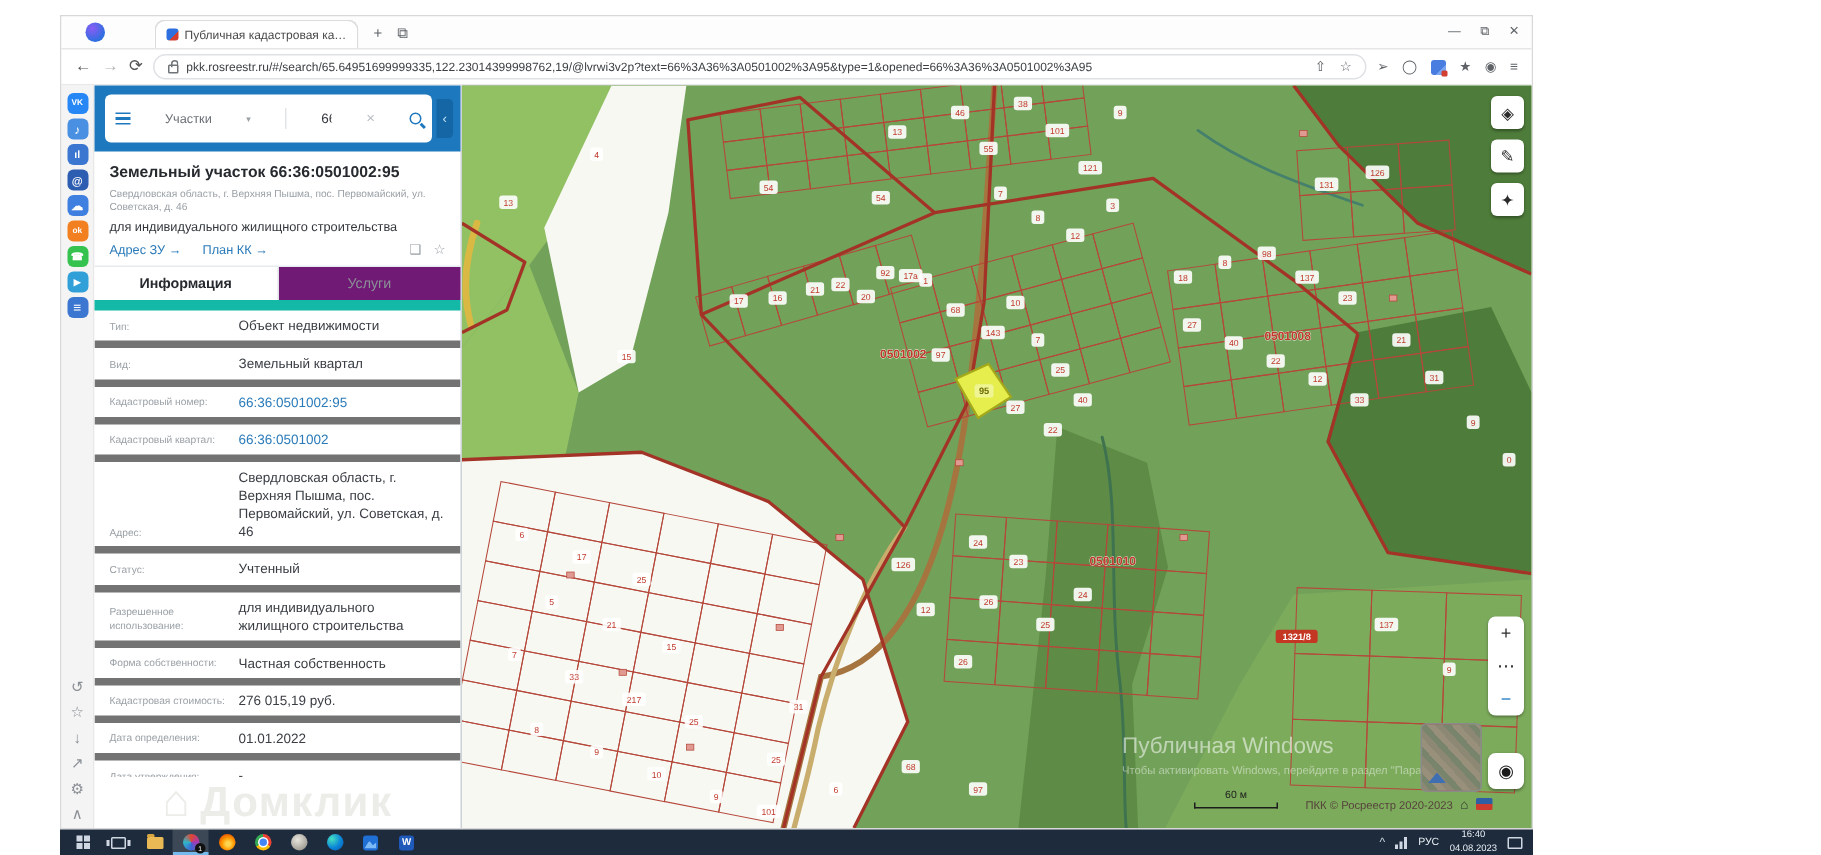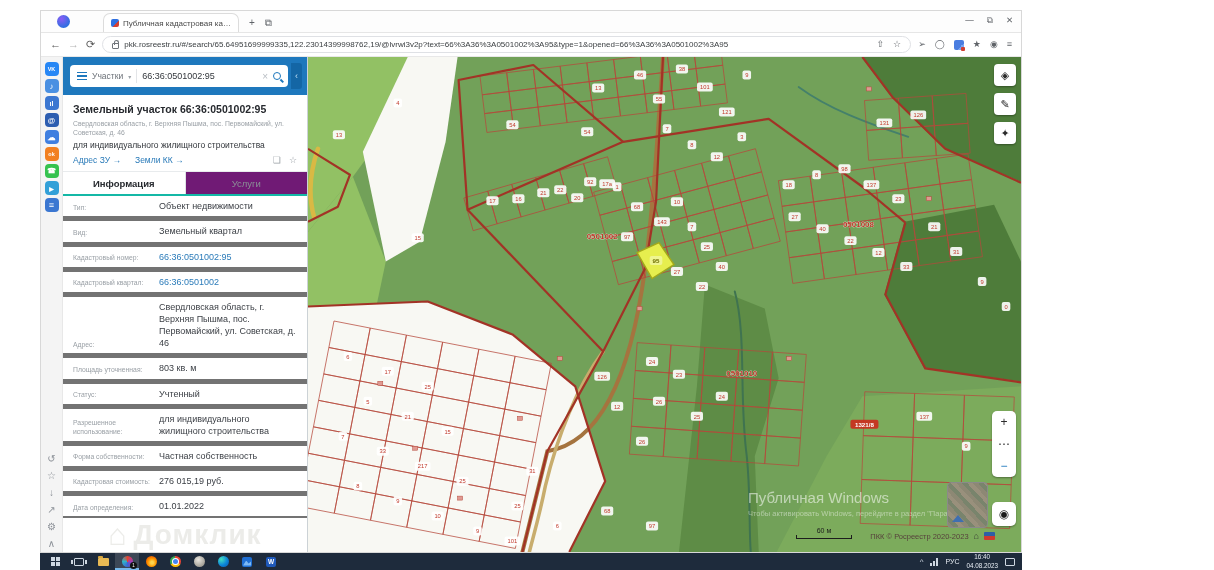--- a/index.html
+++ b/index.html
@@ -32,41 +32,41 @@
   .content { flex:1; display:flex; min-height:0; position:relative; }
 
   .leftstrip { width:22px; background:#f4f4f4; border-right:1px solid #e8e8e8; display:flex; flex-direction:column; align-items:center; padding:5px 0 2px; gap:3px; }
   .sicon { width:14px; height:14px; border-radius:4px; display:flex; align-items:center; justify-content:center; font-size:8px; color:#fff; flex:none; font-weight:bold; overflow:hidden; }
   .sicon.plain { background:transparent !important; color:#8b9097; font-weight:normal; font-size:10px; }
   .strip-spacer { flex:1; }
 
   
   .sidepanel { width:245px; background:#fff; display:flex; flex-direction:column; border-right:1px solid #ccd2d6; position:relative; }
   .searchhead { background:#1e78bd; padding:6px 5px 6px 7px; display:flex; align-items:center; gap:3px; }
-  .searchpill { flex:1; height:22px; background:#fff; border-radius:4px; display:flex; align-items:center; gap:5px; padding:0 7px; min-width:0; }
+  .searchpill { flex:1; height:32px; background:#fff; border-radius:4px; display:flex; align-items:center; gap:23px; padding:0 7px; min-width:0; }
   .hamb { display:flex; flex-direction:column; gap:2px; flex:none; }
   .hamb i { display:block; width:10px; height:1.5px; background:#1e78bd; }
   .cat { font-size:8.5px; color:#6b7077; }
   .caret { font-size:6px; color:#9aa0a6; }
   .pill-div { width:1px; height:14px; background:#e3e5e8; }
   .searchval { flex:1; font-size:9px; color:#33373c; white-space:nowrap; overflow:hidden; }
   .clear-x { font-size:10px; color:#b9bec4; }
   .mag { width:8px; height:8px; border:1.6px solid #1e78bd; border-radius:50%; position:relative; flex:none; }
   .mag::after { content:""; position:absolute; left:6px; top:7px; width:4px; height:1.6px; background:#1e78bd; transform:rotate(45deg); }
   .collapse-tab { width:11px; height:26px; background:#1466a5; color:#bfe0f5; font-size:9px; display:flex; align-items:center; justify-content:center; border-radius:0 3px 3px 0; }
 
   .resultblock { padding:8px 10px 6px; border-bottom:1px solid #e8ebed; }
   .rtitle { font-size:10.5px; font-weight:bold; color:#26292e; }
   .raddr { font-size:6.8px; color:#9aa0a6; line-height:1.35; margin:4px 0 3px; }
   .rusage { font-size:8.5px; color:#33373c; margin-bottom:5px; }
   .rlinks { display:flex; align-items:center; gap:14px; }
   .rlink { font-size:8.5px; color:#2b7bb9; }
   .rlink-icons { margin-left:auto; display:flex; gap:8px; font-size:9px; color:#9aa0a6; }
 
-  .tabsrow { display:flex; border-bottom:2px solid #14b8a6; }
+  .tabsrow { display:flex; border-bottom:7px solid #14b8a6; }
   .ptab { flex:1; text-align:center; padding:6px 0 5px; font-size:9.5px; color:#8b9097; background:#701a75; }
   .ptab.active { background:#fff; color:#26292e; font-weight:bold; border-right:1px solid #dfe3e6; }
 
   .infotable { overflow:hidden; }
   .irow { display:flex; padding:4px 10px 4px 10px; border-bottom:5px solid #737373; align-items:flex-end; }
   .ilabel { width:86px; flex:none; font-size:6.8px; color:#9aa0a6; padding-top:1.5px; line-height:1.3; }
   .ivalue { flex:1; font-size:9px; color:#3a3e44; line-height:1.35; }
   .ivalue.link { color:#2b7bb9; }
 
   .domklik { flex:1; display:flex; align-items:center; justify-content:center; gap:6px; color:#ecece9; font-weight:bold; font-size:28px; letter-spacing:1px; user-select:none; }
@@ -209,21 +209,21 @@
             </div>
             <span class="collapse-tab">‹</span>
           </div>
 
           <div class="resultblock">
             <div class="rtitle">Земельный участок 66:36:0501002:95</div>
             <div class="raddr">Свердловская область, г. Верхняя Пышма, пос. Первомайский, ул. Советская, д. 46</div>
             <div class="rusage">для индивидуального жилищного строительства</div>
             <div class="rlinks">
               <span class="rlink">Адрес ЗУ →</span>
-              <span class="rlink">Земли КК →</span>
+              <span class="rlink">План КК →</span>
               <span class="rlink-icons">
                 <span>❏</span>
                 <span>☆</span>
               </span>
             </div>
           </div>
 
           <div class="tabsrow" id="panel-tabs">
               <div class="ptab active">Информация</div>
               <div class="ptab">Услуги</div>
@@ -241,24 +241,20 @@
                 <div class="ilabel">Кадастровый номер:</div>
                 <div class="ivalue link">66:36:0501002:95</div>
               </div>
               <div class="irow">
                 <div class="ilabel">Кадастровый квартал:</div>
                 <div class="ivalue link">66:36:0501002</div>
               </div>
               <div class="irow">
                 <div class="ilabel">Адрес:</div>
                 <div class="ivalue">Свердловская область, г. Верхняя Пышма, пос. Первомайский, ул. Советская, д. 46</div>
-              </div>
-              <div class="irow">
-                <div class="ilabel">Площадь уточненная:</div>
-                <div class="ivalue">803 кв. м</div>
               </div>
               <div class="irow">
                 <div class="ilabel">Статус:</div>
                 <div class="ivalue">Учтенный</div>
               </div>
               <div class="irow">
                 <div class="ilabel">Разрешенное использование:</div>
                 <div class="ivalue">для индивидуального жилищного строительства</div>
               </div>
               <div class="irow">

